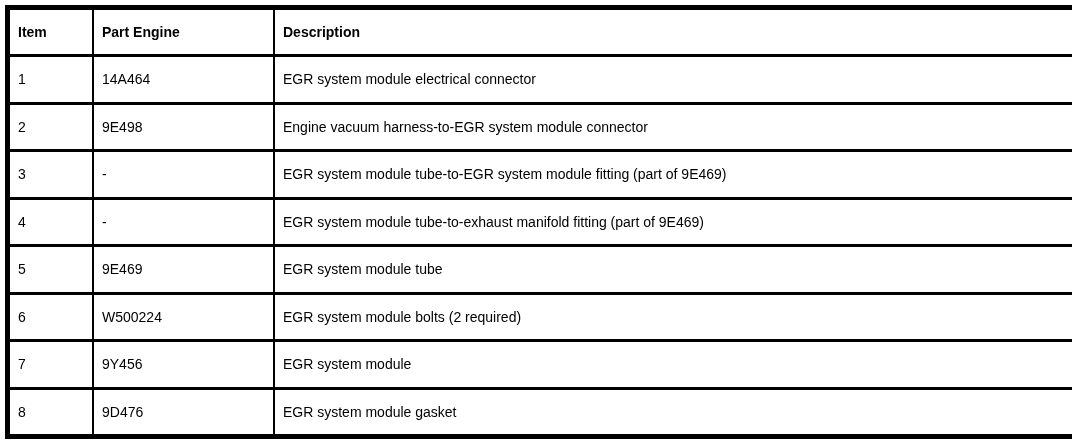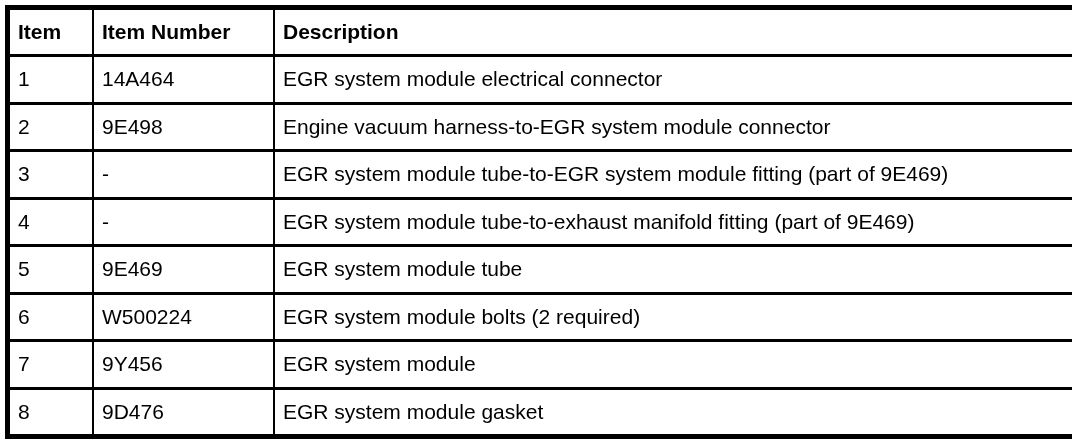--- a/index.html
+++ b/index.html
@@ -25,21 +25,21 @@
     margin: 5px 0 0 5px;
     border: 5px solid #000000;
     background: #ffffff;
   }
   table.parts th,
   table.parts td {
     border-top: 3px solid #000000;
     border-bottom: 3px solid #000000;
     border-left: 2px solid #000000;
     border-right: 2px solid #000000;
-    font-size: 21px;
+    font-size: 14px;
     line-height: 1.15;
     color: #000000;
     vertical-align: middle;
     padding: 0 8px;
     white-space: nowrap;
     overflow: hidden;
     background: #ffffff;
   }
   table.parts th {
     font-weight: bold;
@@ -57,21 +57,21 @@
   th.desc-head { text-align: center; }
 </style>
 </head>
 <body>
 
 <div class="page">
   <table class="parts">
     <thead>
       <tr>
         <th class="col-item">Item</th>
-        <th class="col-part">Item Number</th>
+        <th class="col-part">Part Engine</th>
         <th class="col-desc desc-head">Description</th>
       </tr>
     </thead>
     <tbody>
         <tr>
           <td>1</td>
           <td>14A464</td>
           <td>EGR system module electrical connector</td>
         </tr>
         <tr>

